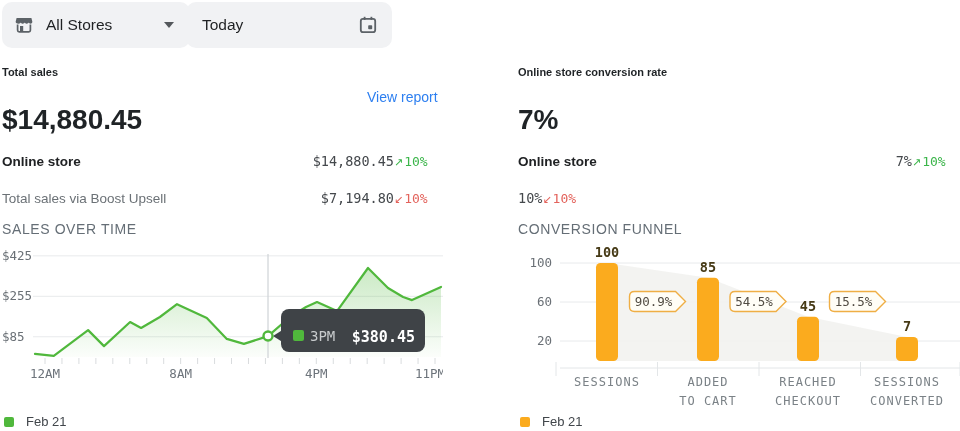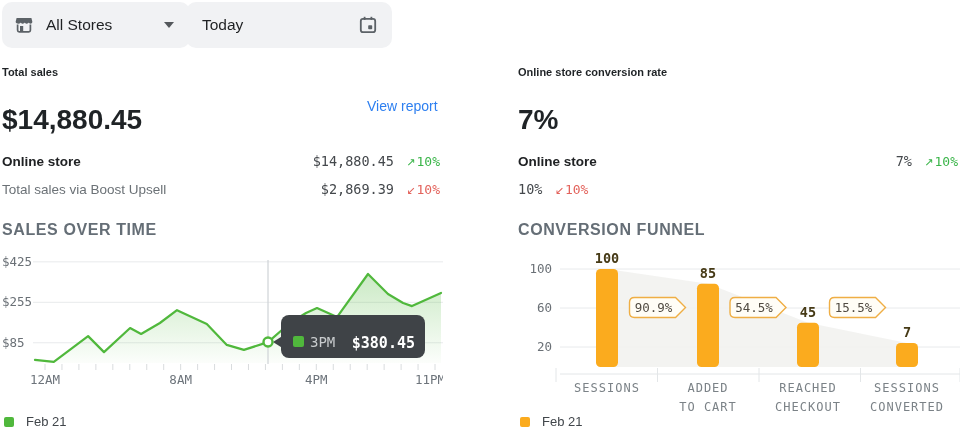--- a/index.html
+++ b/index.html
@@ -13,34 +13,34 @@
           font-family:"Liberation Sans",sans-serif;font-size:15.5px;color:#1f2123}
   .btn-stores{left:2px;width:188px;padding:0 16px 0 12px}
   .btn-stores .lbl{flex:1;text-align:left;margin-left:12px}
   .btn-today{left:186px;width:206px;padding:0 14px 0 16px;justify-content:space-between}
   .caret{width:0;height:0;border-left:5px solid transparent;border-right:5px solid transparent;
          border-top:6px solid #54585c}
 
   
   .title{top:66px;font-size:11px;font-weight:bold;color:#1f2326}
   .lp{left:2px}.rp{left:518px}
-  .link{left:367px;top:98px;font-size:14px;color:#2d7ff0;text-decoration:none;cursor:pointer}
+  .link{left:367px;top:89px;font-size:14px;color:#2d7ff0;text-decoration:none;cursor:pointer}
   .big{top:104px;font-size:28px;font-weight:bold;color:#1f2326}
-  .rows{top:153px;display:flex;flex-direction:column;gap:10px}
+  .rows{top:153px;display:flex;flex-direction:column;gap:19px}
   .lp-rows{width:438px}.rp-rows{width:440px}
   .mrow{display:flex;align-items:baseline;height:18px;font-size:13.5px}
   .mrow .lab{flex:1;color:#6b7176}
   .mrow .lab.b{color:#202224;font-weight:bold}
   .mrow .val{font-family:"DejaVu Sans Mono",monospace;color:#44484c;text-align:right}
-  .delta{width:46px;text-align:right;font-family:"DejaVu Sans Mono",monospace;font-size:13px}
+  .delta{width:46px;font-family:"DejaVu Sans Mono",monospace;font-size:13px}
   .delta .ar{font-family:"DejaVu Sans",sans-serif;font-size:11px;margin-right:1px}
   .delta.up{color:#3bb54a}.delta.down{color:#e3635c}
-  .sect{top:221px;font-size:16px;font-weight:bold;letter-spacing:.6px;color:#656e76}
-
-  .chart{top:252px}
+  .sect{top:221px;font-size:14px;font-weight:normal;letter-spacing:.6px;color:#656e76}
+
+  .chart{top:246px}
   #salesChart{left:0;width:443px;height:146px}
   #funnelChart{left:518px;width:442px;height:164px}
 
   .legend{top:414px;display:flex;align-items:center;gap:12px;font-size:13px;color:#41464b}
   .lg-left{left:4px}.lg-right{left:520px}
   .swatch{width:10px;height:10px;border-radius:2px;display:inline-block}
 </style>
 </head>
 <body>
 
@@ -69,21 +69,21 @@
 <div class="abs lp big">$14,880.45</div>
 
 <div class="abs lp rows lp-rows">
   <div class="mrow">
     <span class="lab b">Online store</span>
     <span class="val">$14,880.45</span>
     <span class="delta up"><span class="ar">↗</span>10%</span>
   </div>
   <div class="mrow">
     <span class="lab">Total sales via Boost Upsell</span>
-    <span class="val">$2,869.39</span>
+    <span class="val">$7,194.80</span>
     <span class="delta down"><span class="ar">↙</span>10%</span>
   </div>
 </div>
 
 <div class="abs lp sect">SALES OVER TIME</div>
 <div class="abs chart" id="salesChart"><svg width="443" height="146" viewBox="0 0 443 146">
       <defs>
         <linearGradient id="gs" x1="0" y1="0" x2="0" y2="1">
           <stop offset="0" stop-color="#50b83c" stop-opacity="0.30"></stop>
           <stop offset="1" stop-color="#50b83c" stop-opacity="0.02"></stop>

